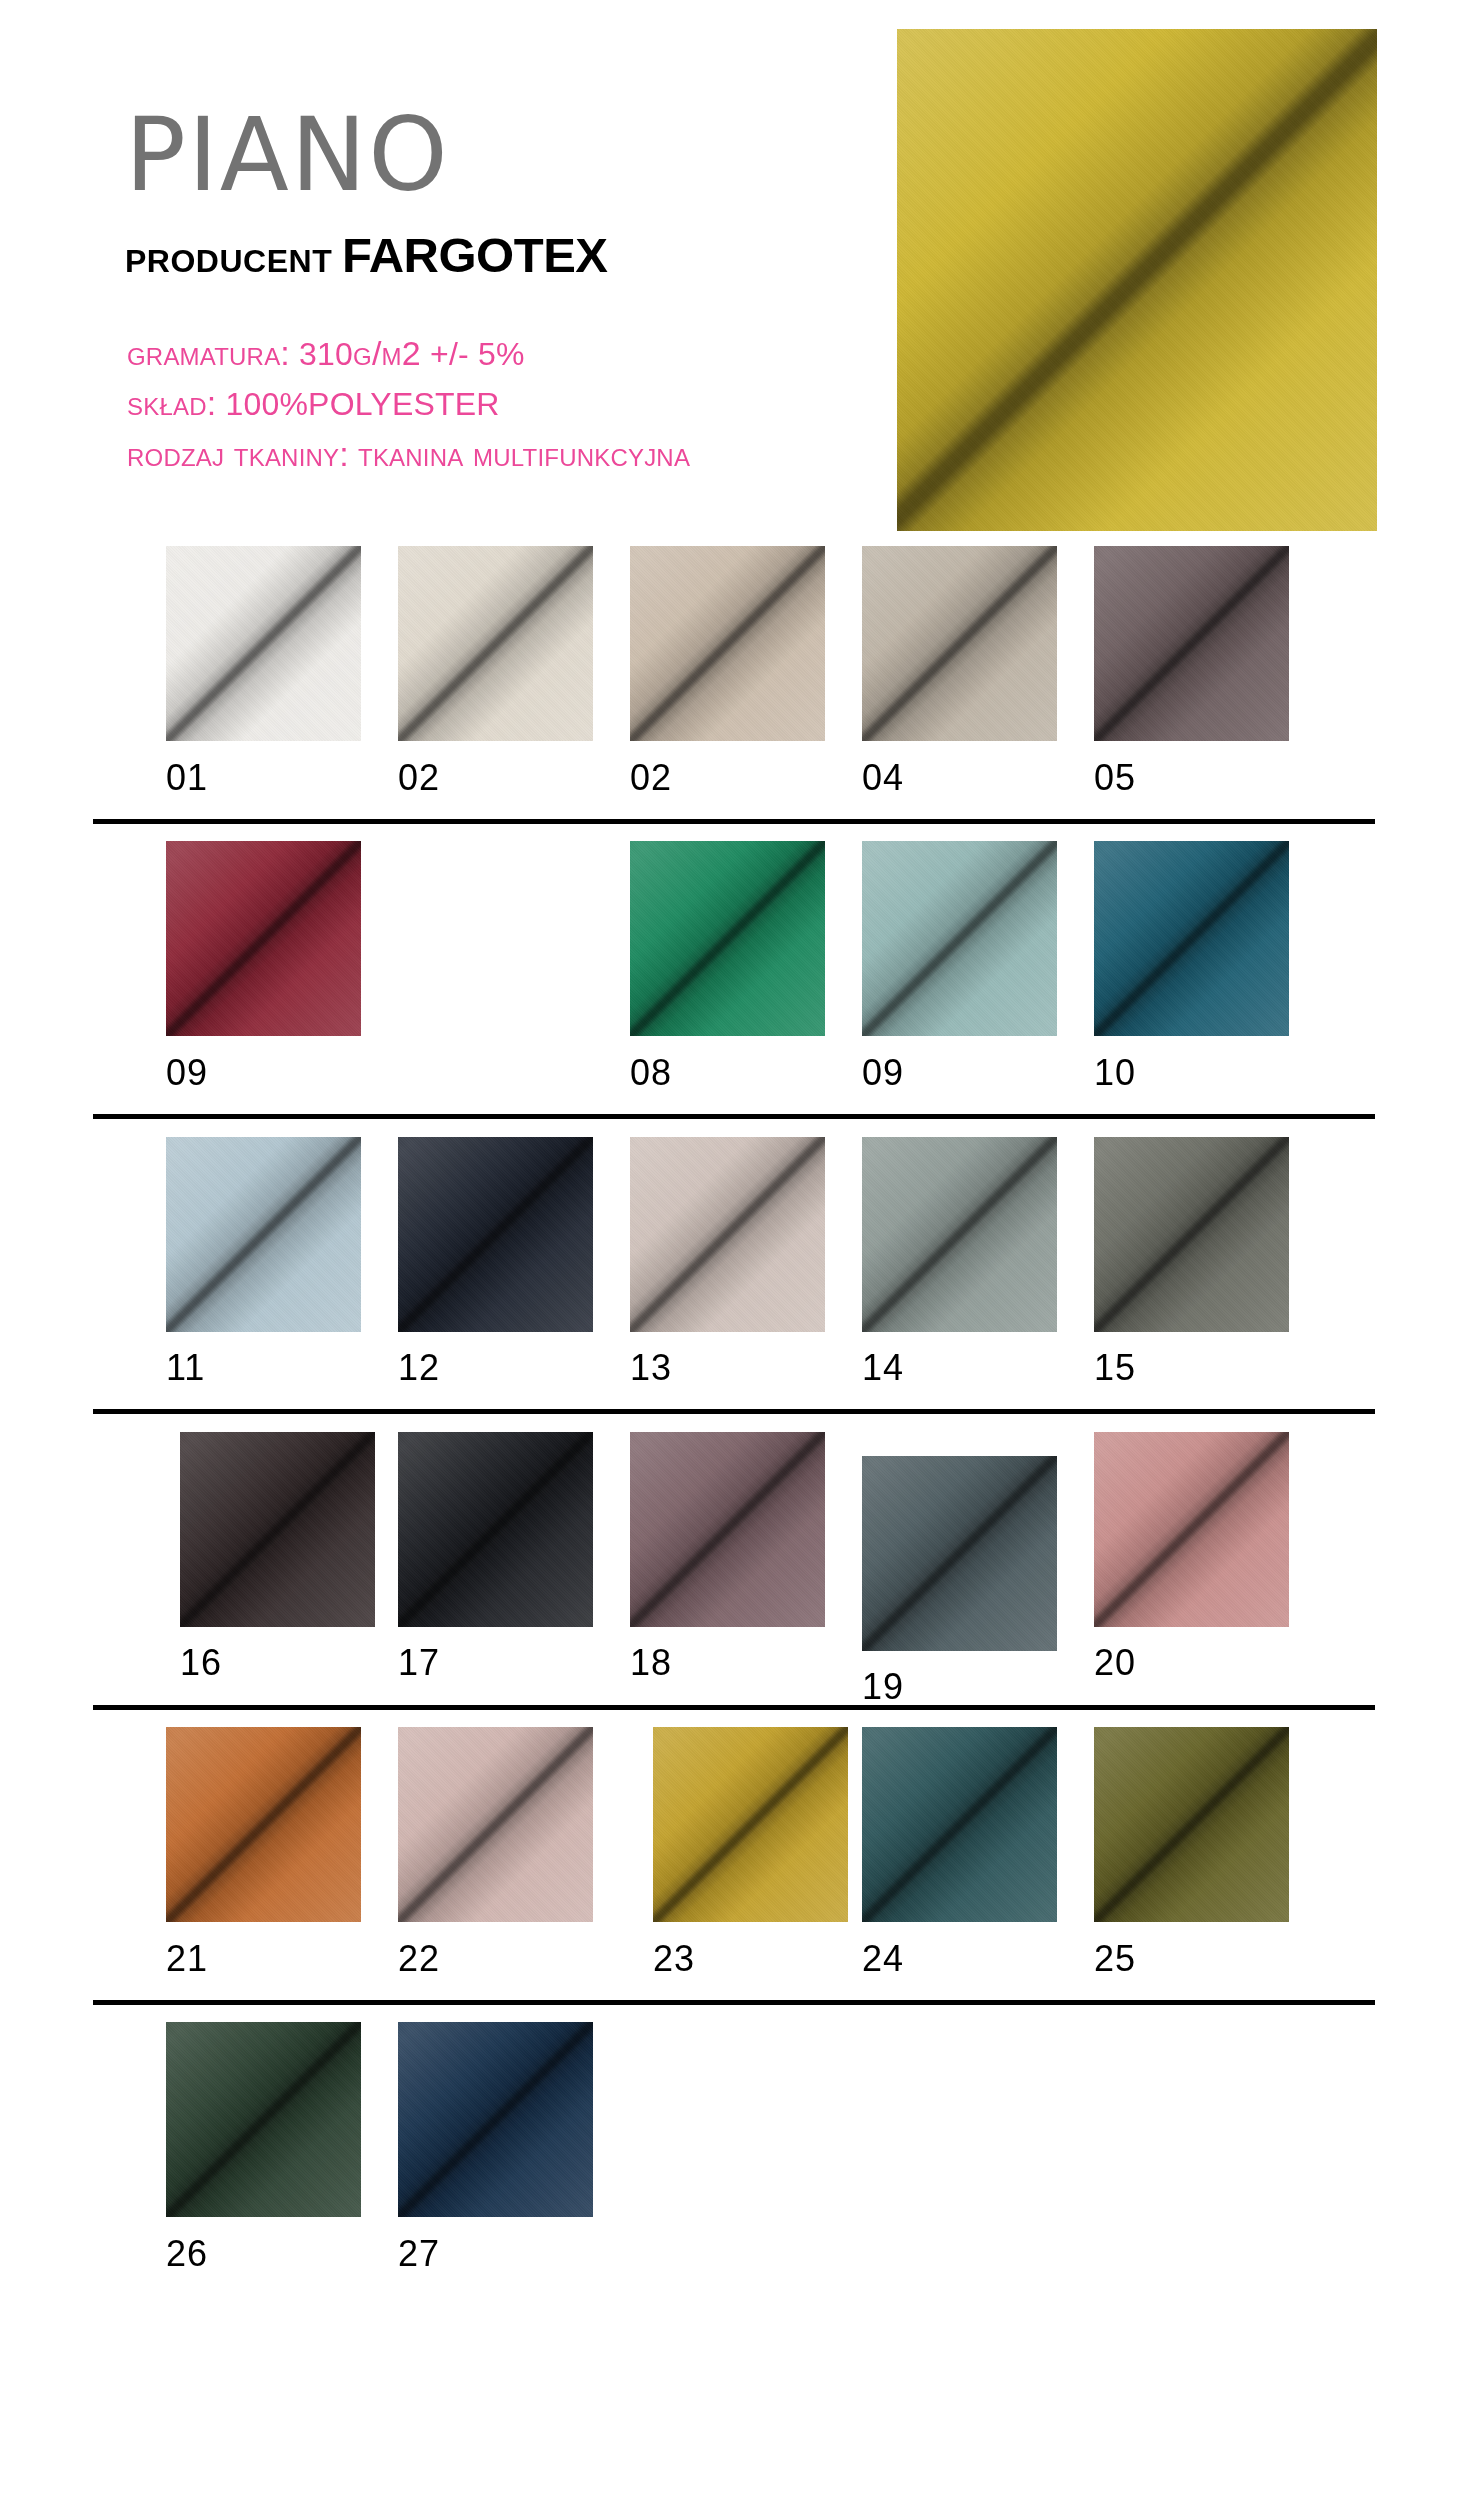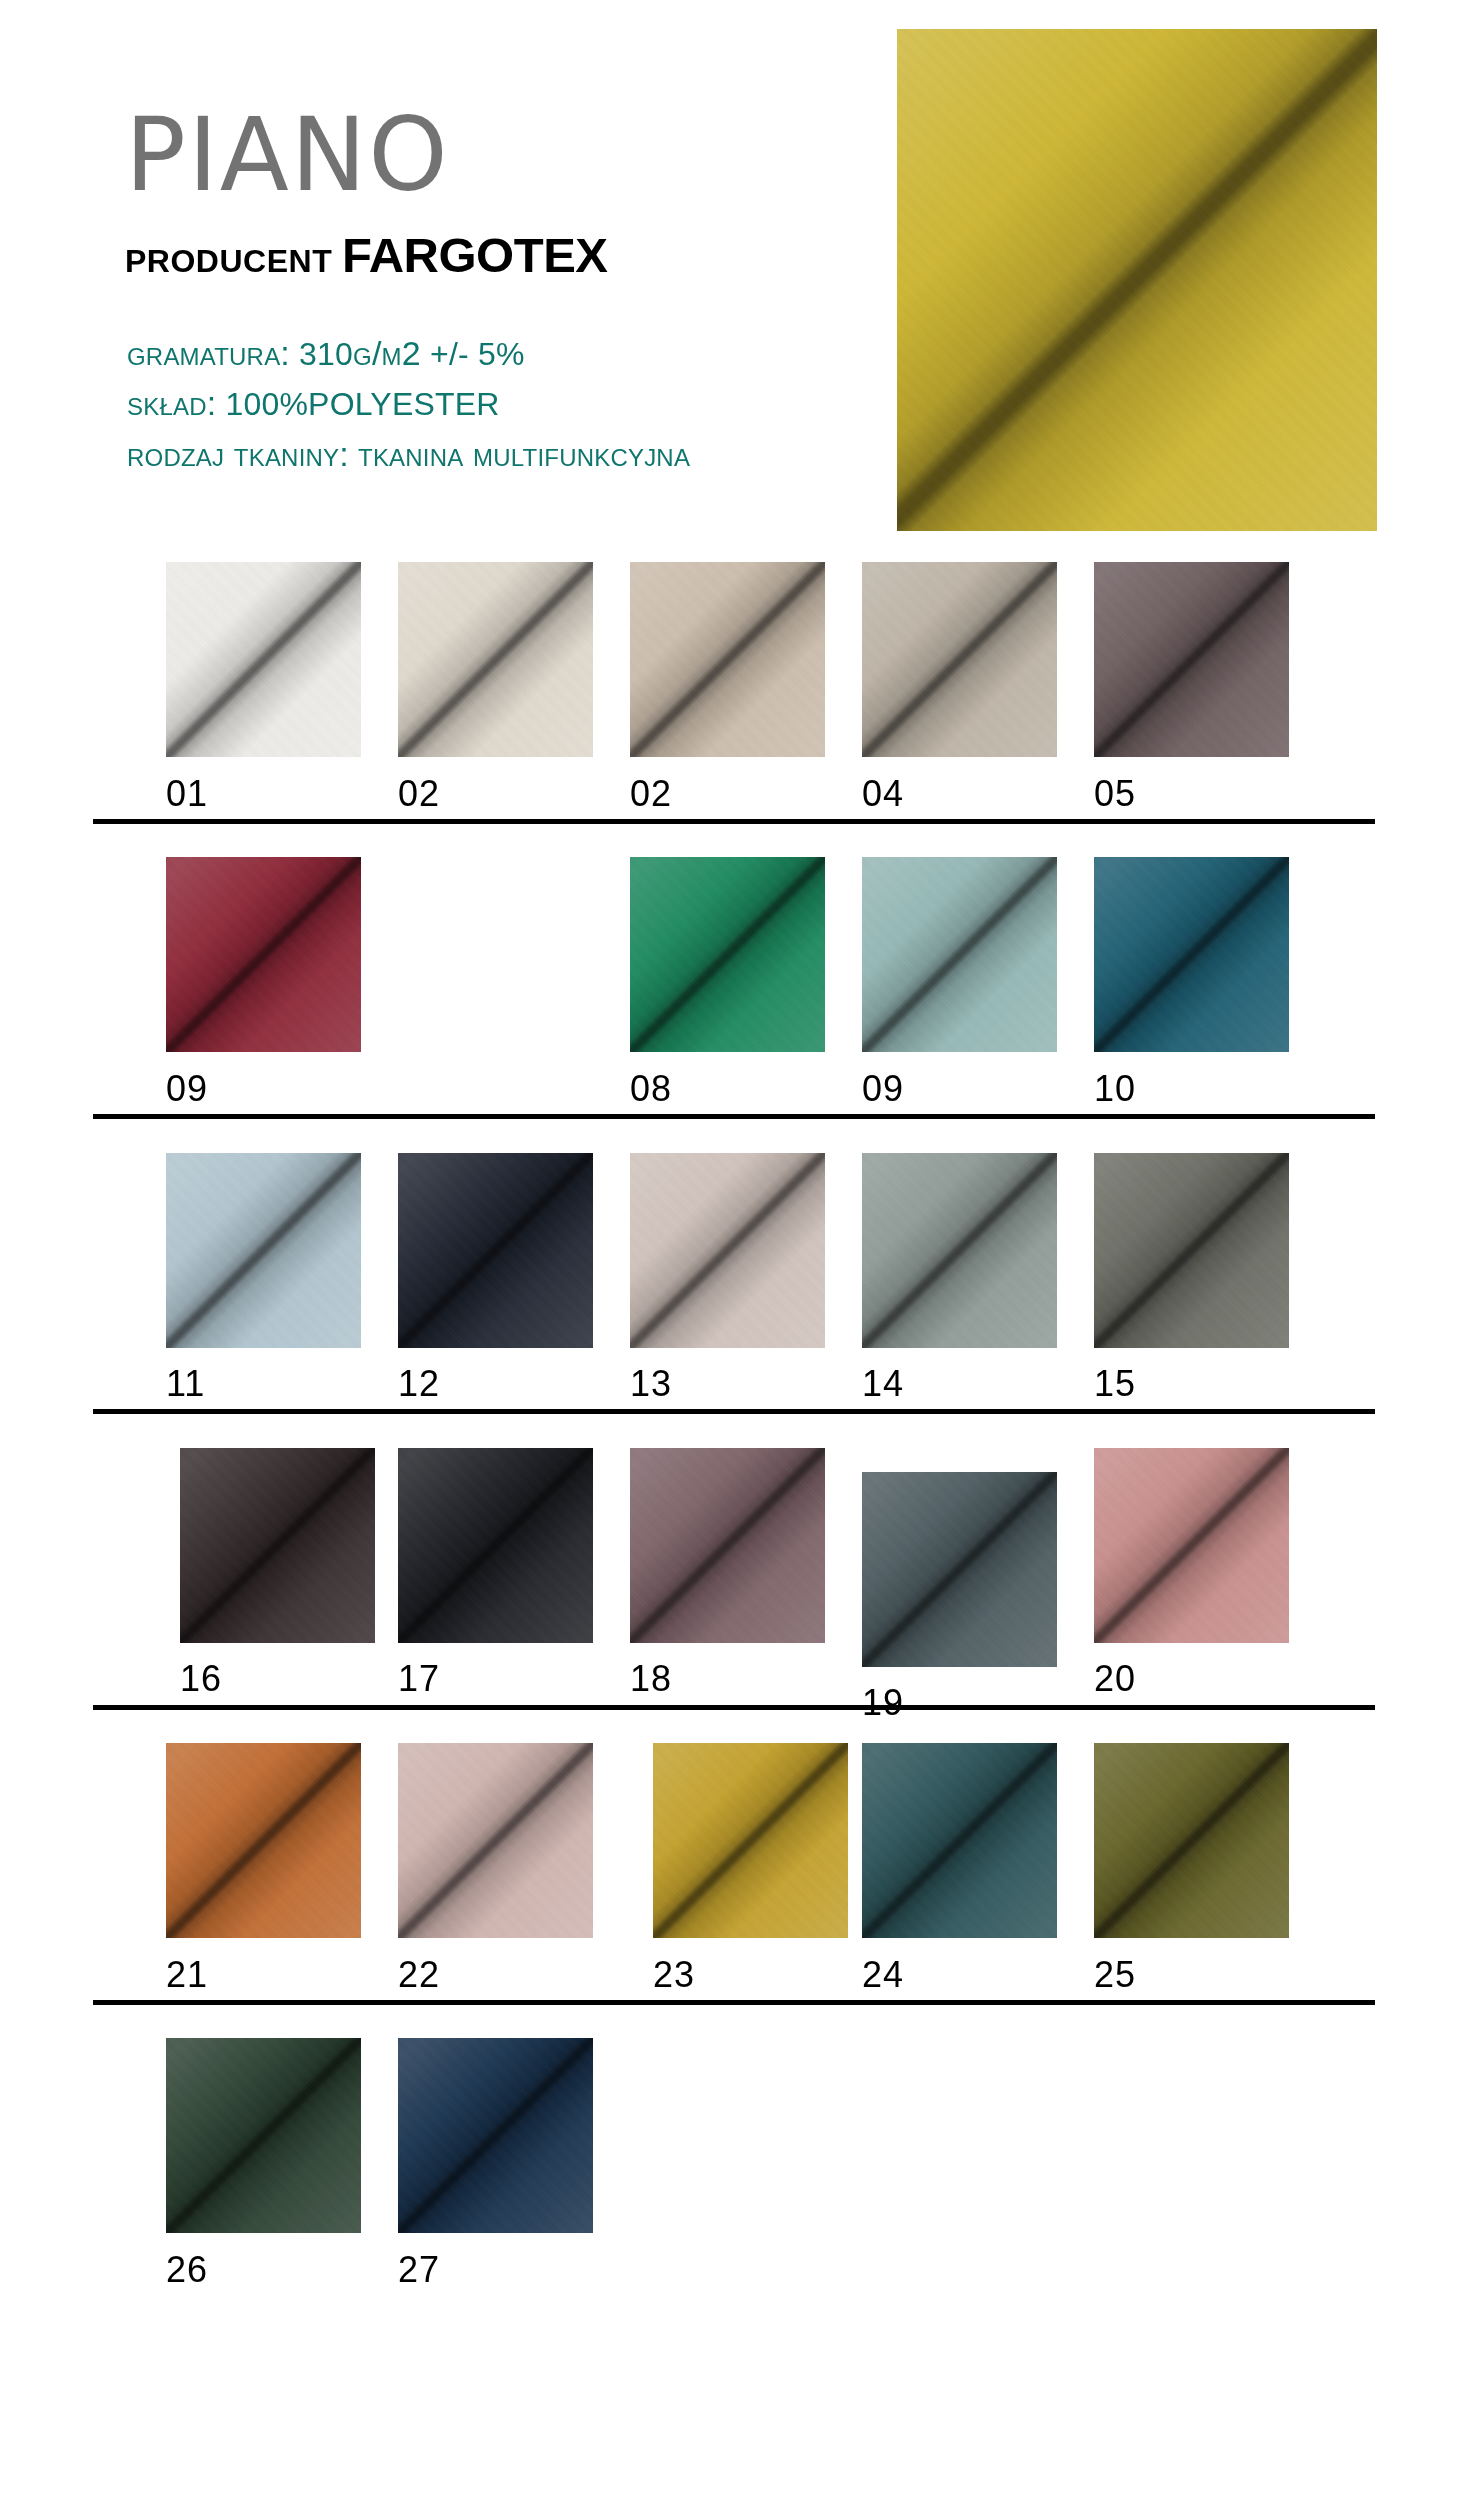--- a/index.html
+++ b/index.html
@@ -66,21 +66,21 @@
     letter-spacing: -0.5px;
     margin-left: 9.8px;
   }
 
   .spec-line {
     font-family: "Liberation Sans", sans-serif;
     font-size: 32px;
     font-weight: 400;
     line-height: 1.28;
     white-space: nowrap;
-    color: #0f766e;
+    color: #ec4899;
     letter-spacing: 0.2px;
   }
   .spec-key {
     font-variant: small-caps;
     text-transform: lowercase;
     font-size: 34px;
   }
   .spec-val { font-size: 32px; }
   .spec-val-sc {
     font-variant: small-caps;
@@ -111,21 +111,21 @@
     top: 546px;
     width: 1478px;
   }
   .swatch-row { position: relative; }
   .row-items {
     position: relative;
     height: 265px;
   }
   .swatch-cell {
     position: absolute;
-    top: 16px;
+    top: 0;
     width: 233px;
   }
   .swatch-tile {
     width: 195px;
     height: 195px;
     overflow: hidden;
     position: relative;
   }
   .swatch-label {
     font-family: "Liberation Sans", sans-serif;

